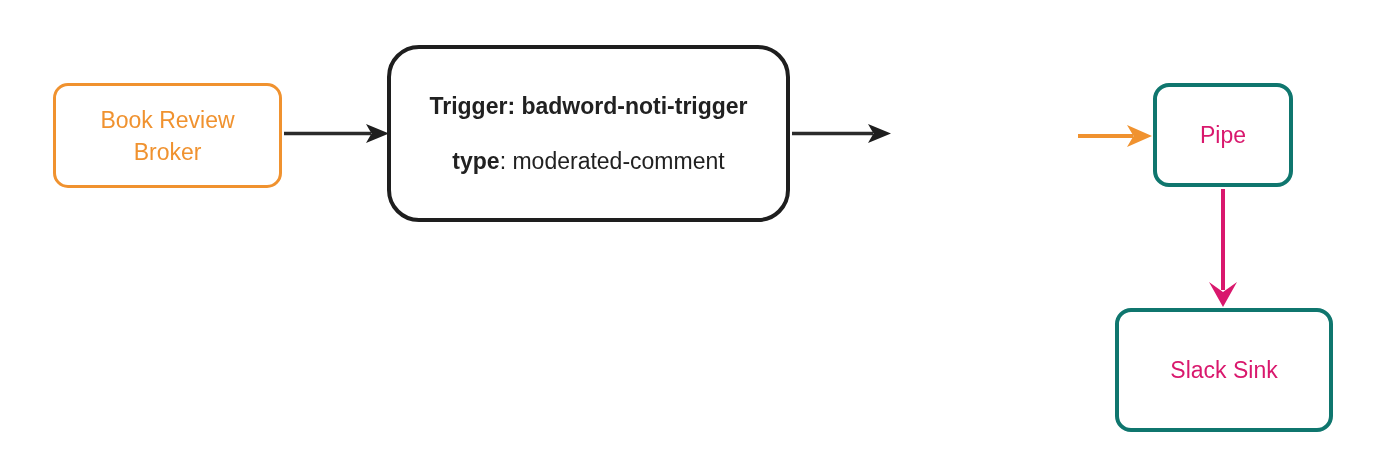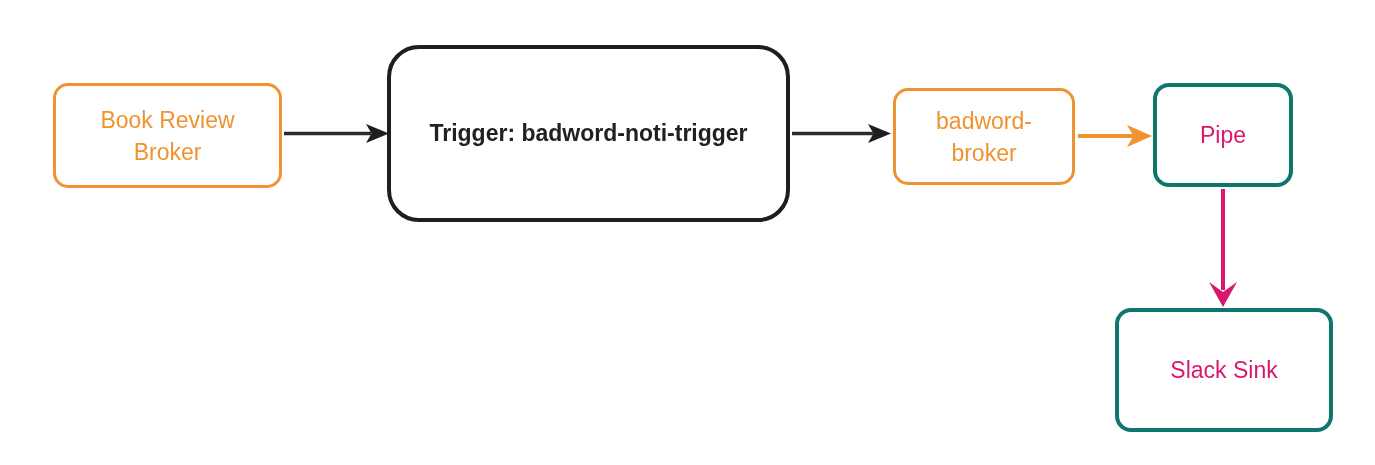--- a/index.html
+++ b/index.html
@@ -90,26 +90,25 @@
 
   <div class="node orange" id="node-book-review-broker">
     <div>Book Review</div>
     <div>Broker</div>
   </div>
 
   <div class="node black" id="node-trigger">
     <div>
       <span class="b">Trigger: badword-noti-trigger</span>
     </div>
+    <div>
+      <span class="b">type</span><span>: moderated-comment</span>
+    </div>
   </div>
 
-  <div class="node orange" id="node-badword-broker">
-    <div>badword-</div>
-    <div>broker</div>
-  </div>
 
   <div class="node pink" id="node-pipe">
     <div>Pipe</div>
   </div>
 
   <div class="node pink" id="node-slack-sink">
     <div>Slack Sink</div>
   </div>
 
 </div>

